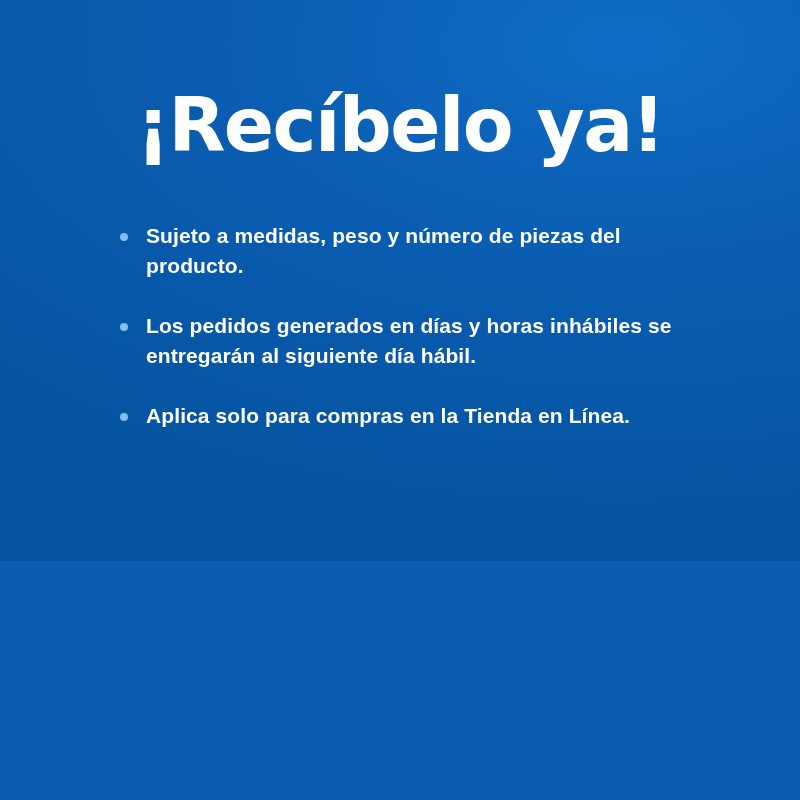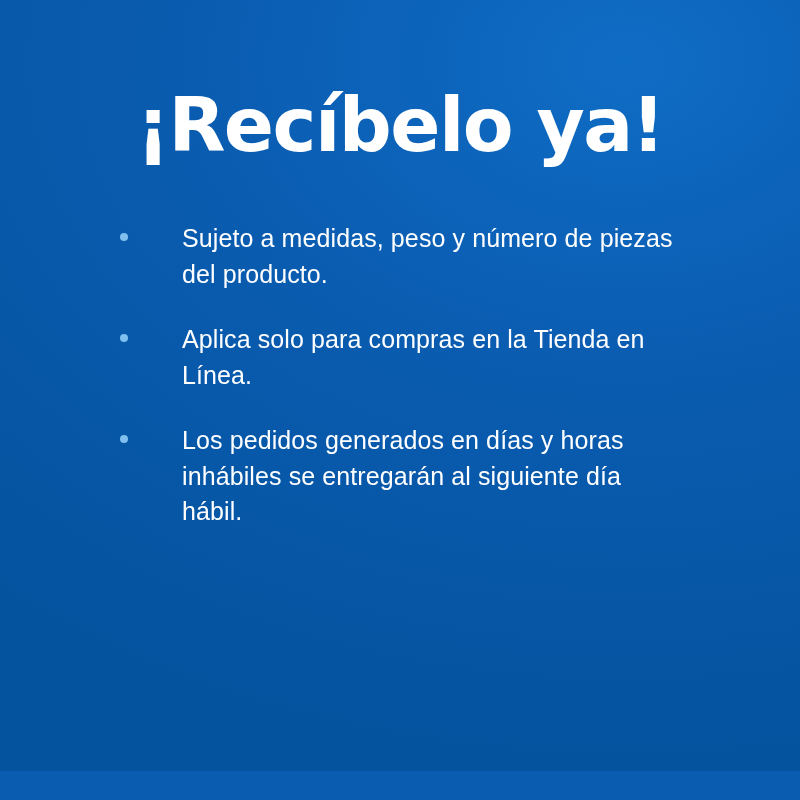--- a/index.html
+++ b/index.html
@@ -10,21 +10,21 @@
     width: 800px;
     height: 800px;
     background: #0a5cb0;
     font-family: "Liberation Sans", sans-serif;
     overflow: hidden;
   }
 
   .promo-banner {
     position: relative;
     width: 800px;
-    height: 771px;
+    height: 561px;
     box-sizing: border-box;
     background:
       radial-gradient(120% 90% at 78% 8%, #0f6cc4 0%, #0a5cb0 45%, #04539f 100%);
     color: #ffffff;
     display: flex;
     flex-direction: column;
     align-items: center;
     padding: 0;
   }
 
@@ -70,44 +70,43 @@
   .bullet-dot {
     flex: 0 0 auto;
     width: 8px;
     height: 8px;
     margin-top: 12px;
     border-radius: 50%;
     background: #7fc0ee;
   }
 
   .condition-text {
-    font-size: 25px;
+    font-size: 21px;
     line-height: 1.42;
-    font-weight: 400;
+    font-weight: 700;
     color: #ffffff;
     letter-spacing: 0.1px;
-    margin-left: 36px;
   }
 </style>
 </head>
 <body>
 
 <div class="promo-banner">
 
   <h1 class="headline">¡Recíbelo ya!</h1>
 
 
   <ul class="conditions-list">
     <li class="condition-item">
       <span class="bullet-dot"></span>
       <span class="condition-text">Sujeto a medidas, peso y número de piezas del producto.</span>
     </li>
     <li class="condition-item">
       <span class="bullet-dot"></span>
-      <span class="condition-text">Aplica solo para compras en la Tienda en Línea.</span>
+      <span class="condition-text">Los pedidos generados en días y horas inhábiles se entregarán al siguiente día hábil.</span>
     </li>
     <li class="condition-item">
       <span class="bullet-dot"></span>
-      <span class="condition-text">Los pedidos generados en días y horas inhábiles se entregarán al siguiente día hábil.</span>
+      <span class="condition-text">Aplica solo para compras en la Tienda en Línea.</span>
     </li>
   </ul>
 
 </div>
 
 </body></html>

